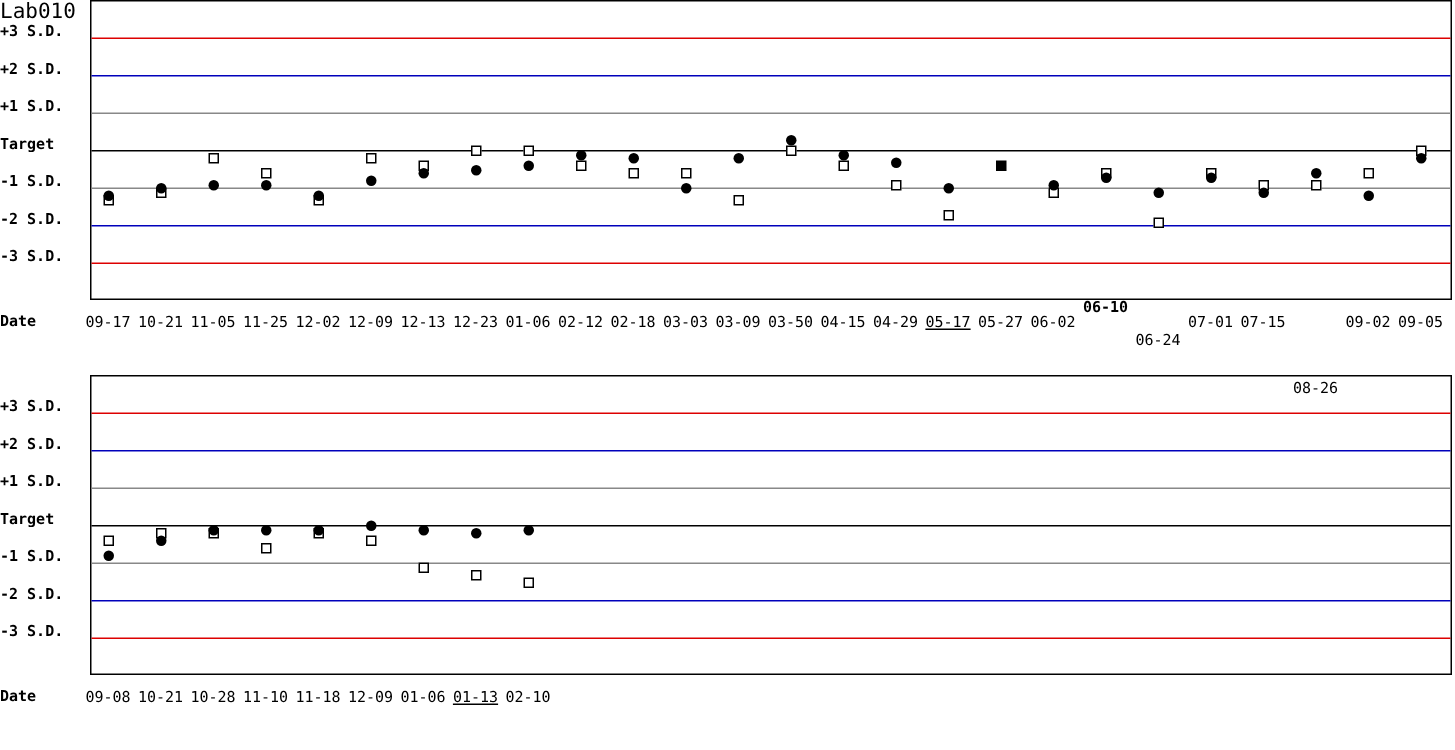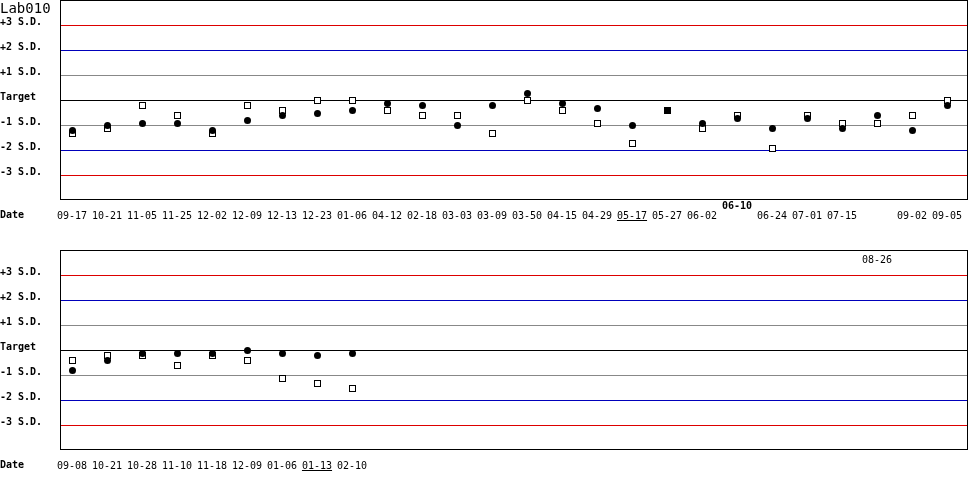--- a/index.html
+++ b/index.html
@@ -97,32 +97,32 @@
   <div class="xticks">
       <div class="xtick" style="left: 72px; top: 210px;">09-17</div>
       <div class="xtick" style="left: 107px; top: 210px;">10-21</div>
       <div class="xtick" style="left: 142px; top: 210px;">11-05</div>
       <div class="xtick" style="left: 177px; top: 210px;">11-25</div>
       <div class="xtick" style="left: 212px; top: 210px;">12-02</div>
       <div class="xtick" style="left: 247px; top: 210px;">12-09</div>
       <div class="xtick" style="left: 282px; top: 210px;">12-13</div>
       <div class="xtick" style="left: 317px; top: 210px;">12-23</div>
       <div class="xtick" style="left: 352px; top: 210px;">01-06</div>
-      <div class="xtick" style="left: 387px; top: 210px;">04-12</div>
+      <div class="xtick" style="left: 387px; top: 210px;">02-12</div>
       <div class="xtick" style="left: 422px; top: 210px;">02-18</div>
       <div class="xtick" style="left: 457px; top: 210px;">03-03</div>
       <div class="xtick" style="left: 492px; top: 210px;">03-09</div>
       <div class="xtick" style="left: 527px; top: 210px;">03-50</div>
       <div class="xtick" style="left: 562px; top: 210px;">04-15</div>
       <div class="xtick" style="left: 597px; top: 210px;">04-29</div>
       <div class="xtick" style="left: 632px; top: 210px; text-decoration: underline;">05-17</div>
       <div class="xtick" style="left: 667px; top: 210px;">05-27</div>
       <div class="xtick" style="left: 702px; top: 210px;">06-02</div>
       <div class="xtick" style="left: 737px; top: 200px; font-weight: bold;">06-10</div>
-      <div class="xtick" style="left: 772px; top: 210px;">06-24</div>
+      <div class="xtick" style="left: 772px; top: 222px;">06-24</div>
       <div class="xtick" style="left: 807px; top: 210px;">07-01</div>
       <div class="xtick" style="left: 842px; top: 210px;">07-15</div>
       <div class="xtick" style="left: 877px; top: 210px; margin-top: 44px;">08-26</div>
       <div class="xtick" style="left: 912px; top: 210px;">09-02</div>
       <div class="xtick" style="left: 947px; top: 210px;">09-05</div>
     </div>
 </div>
 
 <div class="panel" style="top:250px;">
   <div class="ylabels">

